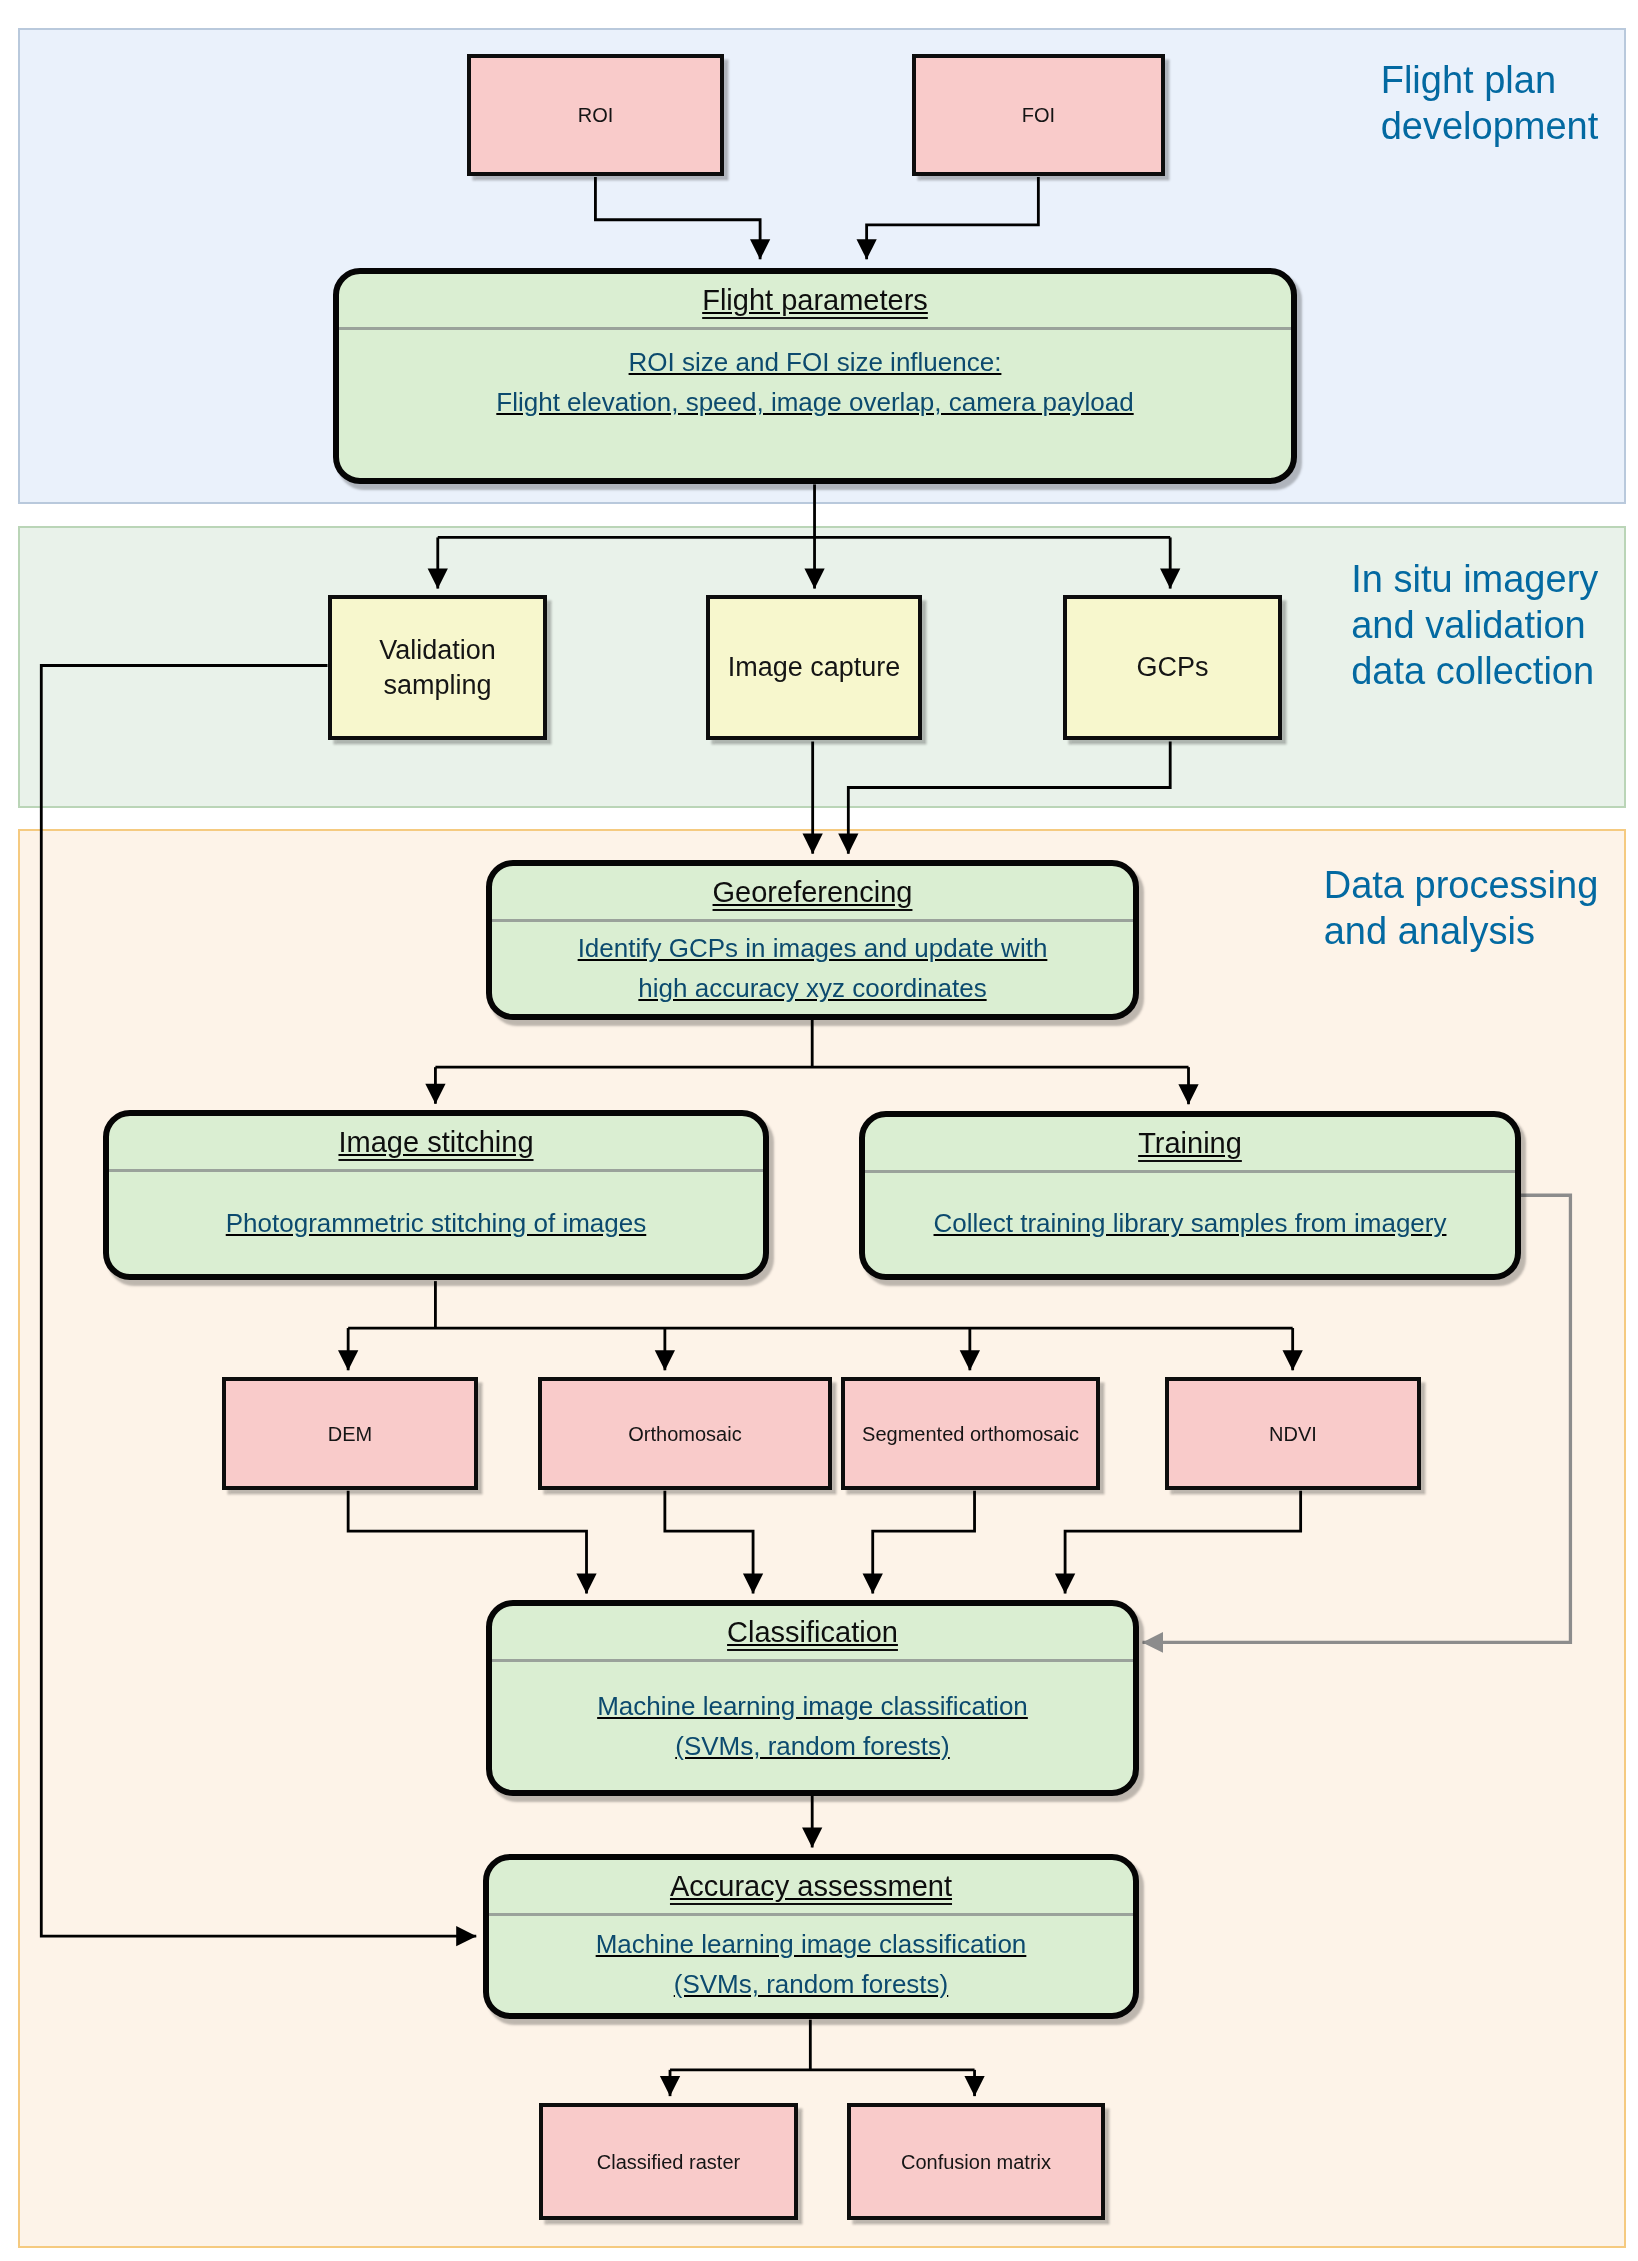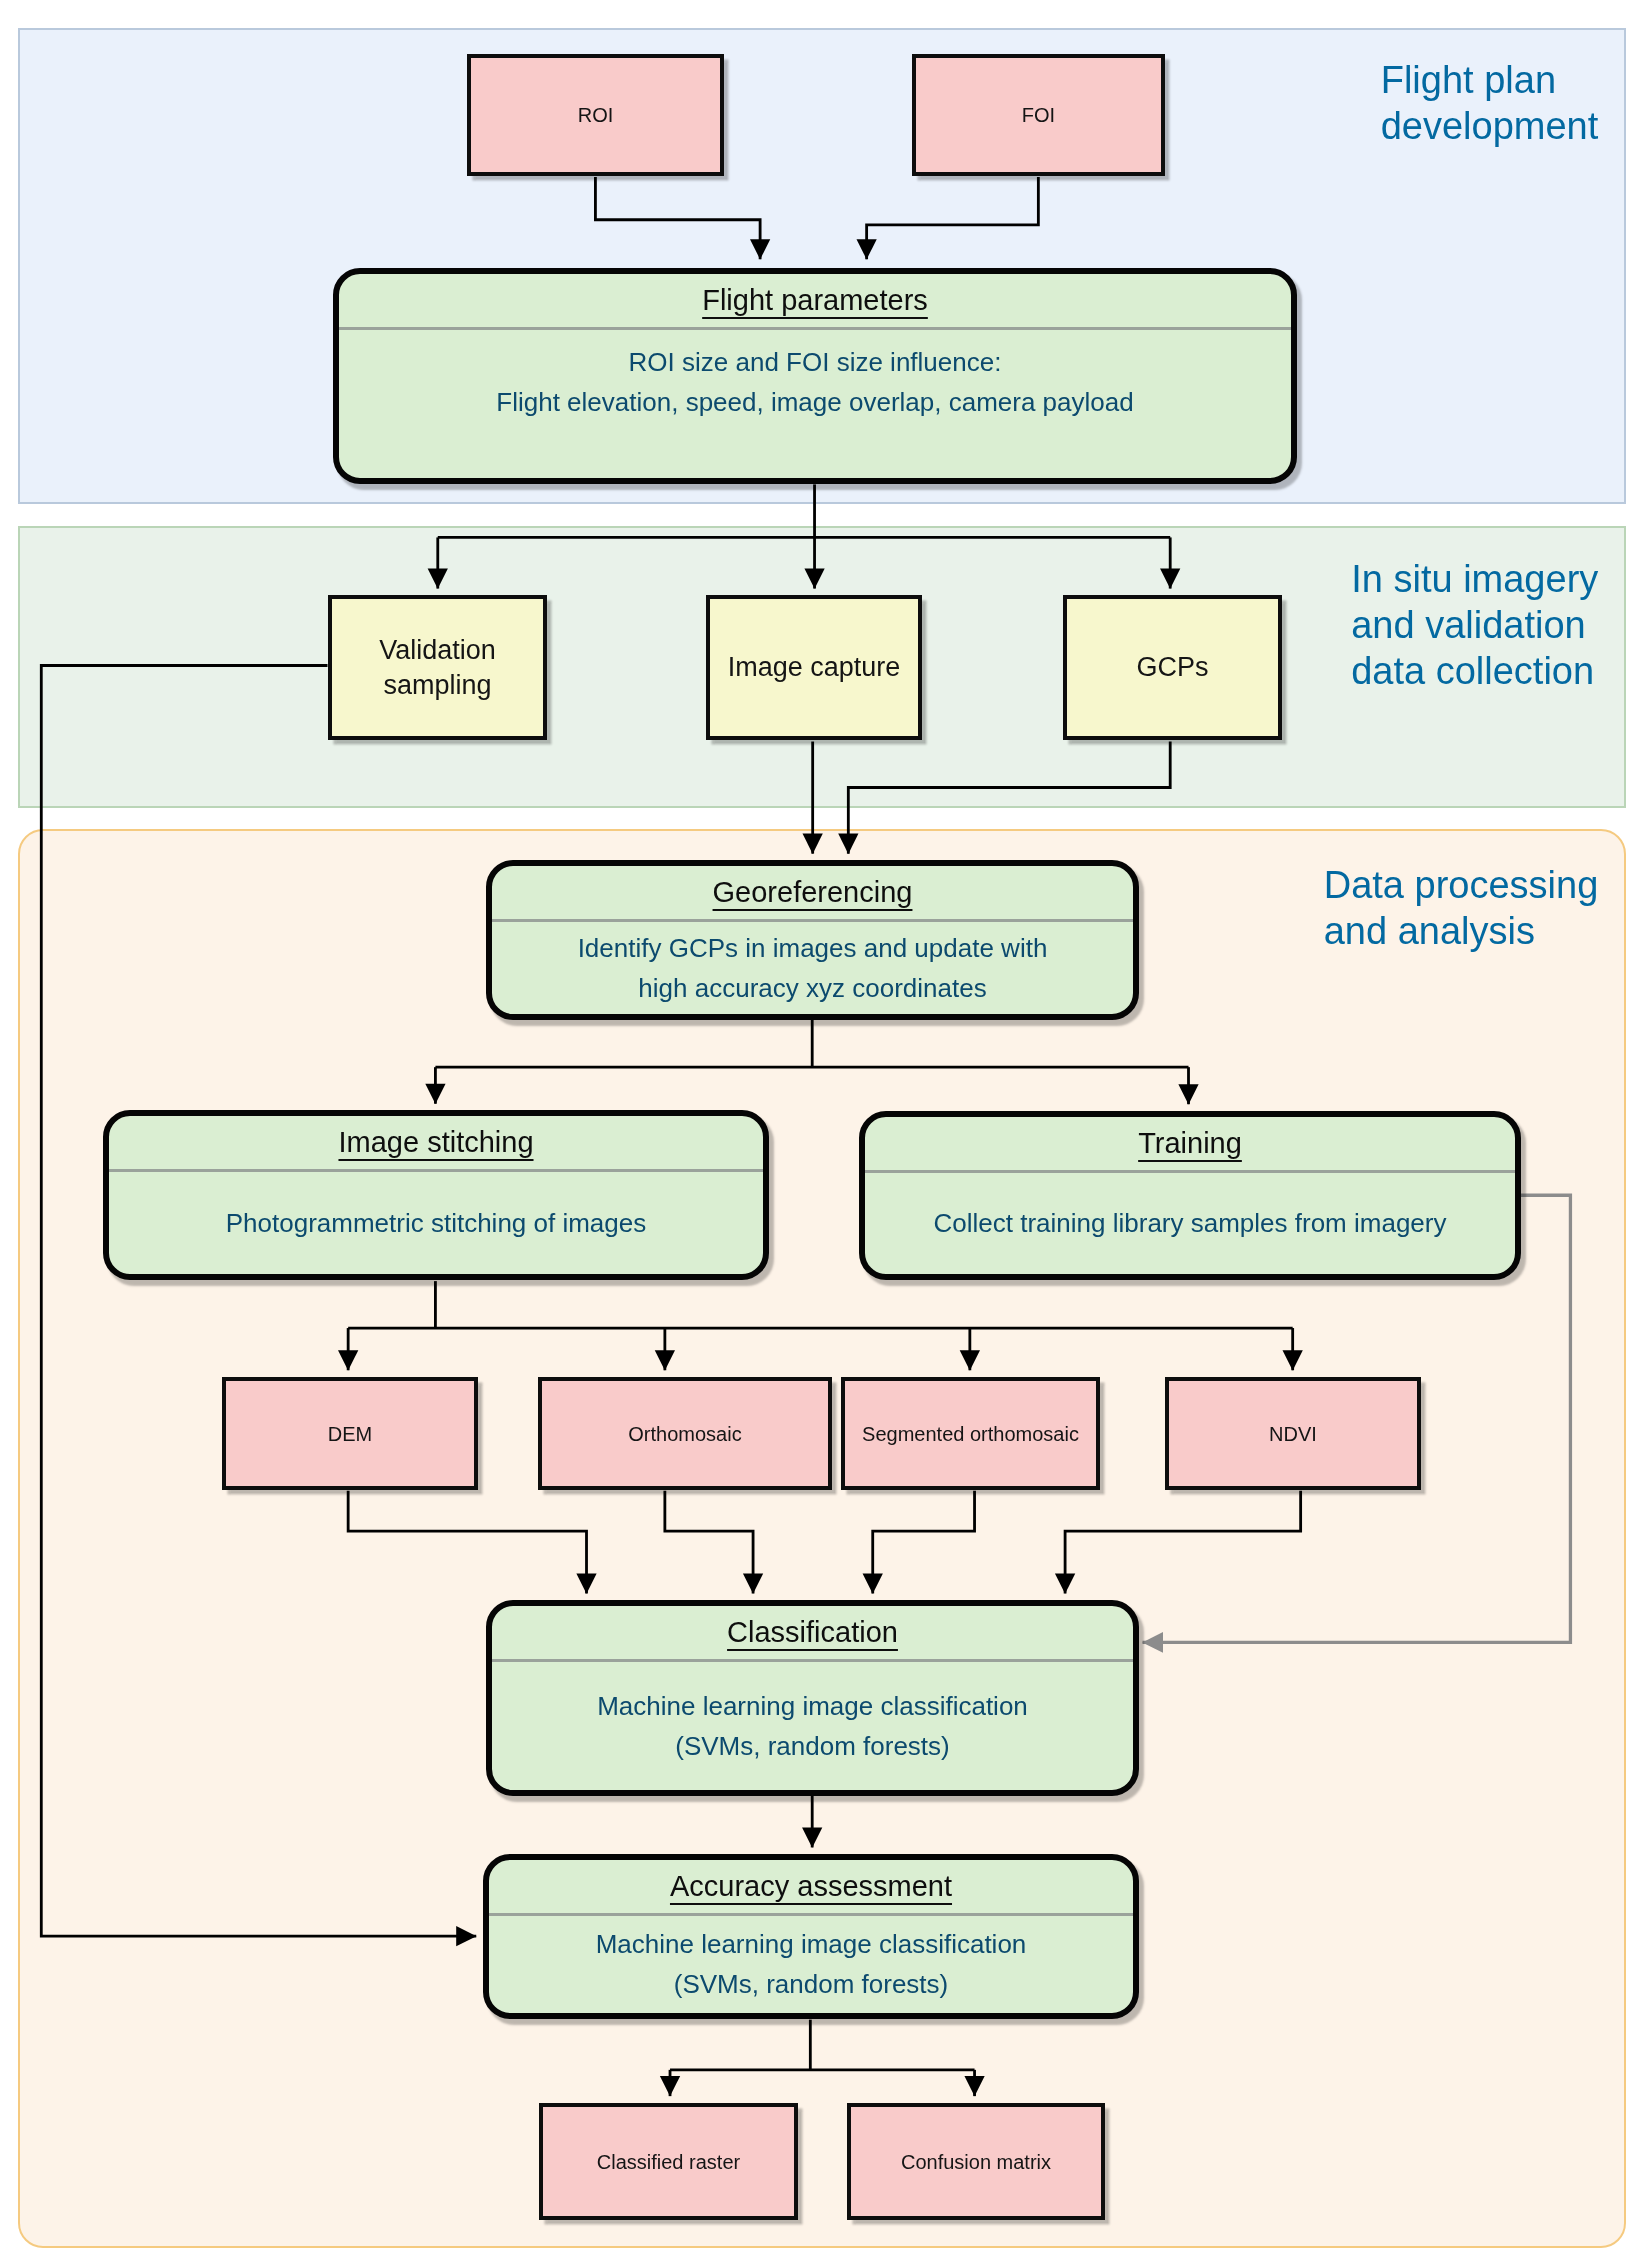--- a/index.html
+++ b/index.html
@@ -3,35 +3,35 @@
 <meta charset="utf-8">
 <style>
   html,body{margin:0;padding:0;background:#ffffff;}
   body{width:1638px;height:2261px;font-family:"Liberation Sans","DejaVu Sans",sans-serif;}
   .canvas{position:relative;width:1638px;height:2261px;background:#ffffff;overflow:hidden;}
 
   
   .zone{position:absolute;box-sizing:border-box;border-style:solid;border-width:2.8px;}
   .zone-blue{background:#eaf1fb;border-color:#b9c9dc;}
   .zone-green{background:#e9f2ea;border-color:#bad5b7;}
-  .zone-orange{background:#fdf3e8;border-color:#f5ca80;border-radius:25px;}
+  .zone-orange{background:#fdf3e8;border-color:#f5ca80;}
   .zone-label{position:absolute;text-align:left;font-size:38px;line-height:46px;color:#0369a1;}
 
   
   svg.connectors{position:absolute;left:0;top:0;}
   svg.connectors polyline{fill:none;stroke:#000000;stroke-width:6;}
   svg.connectors polyline.gray{stroke:#8c8c8c;stroke-width:7;}
 
   
   .node{position:absolute;box-sizing:border-box;display:flex;align-items:center;justify-content:center;
         text-align:center;box-shadow:4.7px 5.2px 2.3px rgba(0,0,0,0.25);}
   .node-terminal{background:#f9cbca;border:4.7px solid #0d0d0d;font-size:20px;line-height:34px;color:#151515;padding:0 2.8px;}
   .node-collect{background:#f7f7cd;border:4.7px solid #0d0d0d;font-size:27px;line-height:35px;color:#151515;padding:0 2.8px;}
   .node-process{background:#daeed2;border:6.6px solid #050505;border-radius:27px;flex-direction:column;
-                align-items:stretch;justify-content:flex-start;padding:0;}
+                align-items:stretch;justify-content:flex-start;padding:0;text-decoration:underline;}
   .proc-title{height:53px;display:flex;align-items:center;justify-content:center;font-size:29px;color:#0e0e0e;}
   .proc-title span{text-decoration:underline;text-decoration-thickness:2.3px;text-underline-offset:6.6px;}
   .proc-divider{height:2.8px;background:#9aa29b;flex:none;}
   .proc-body{flex:1;display:flex;flex-direction:column;align-items:center;justify-content:center;
              font-size:26px;line-height:40px;color:#0c4a6e;}
   .proc-body.top{justify-content:flex-start;padding-top:12.2px;}
 </style>
 </head>
 <body>
 

